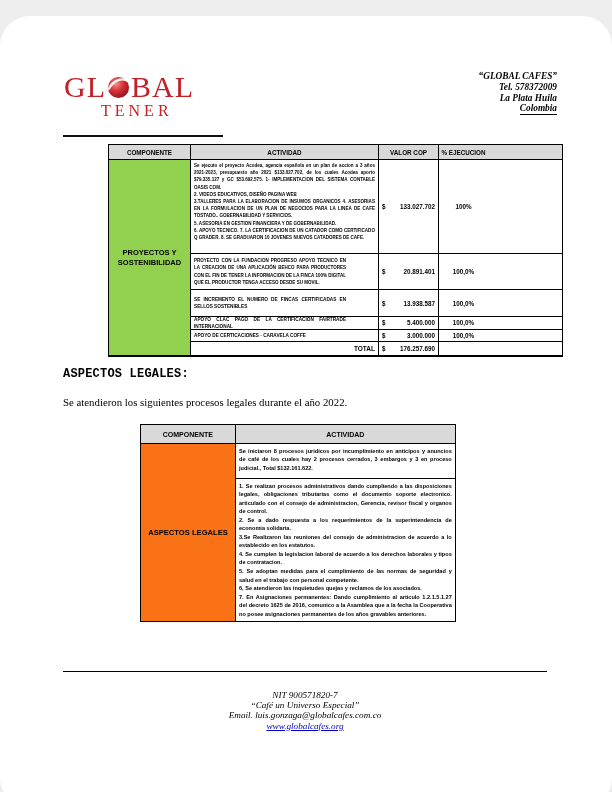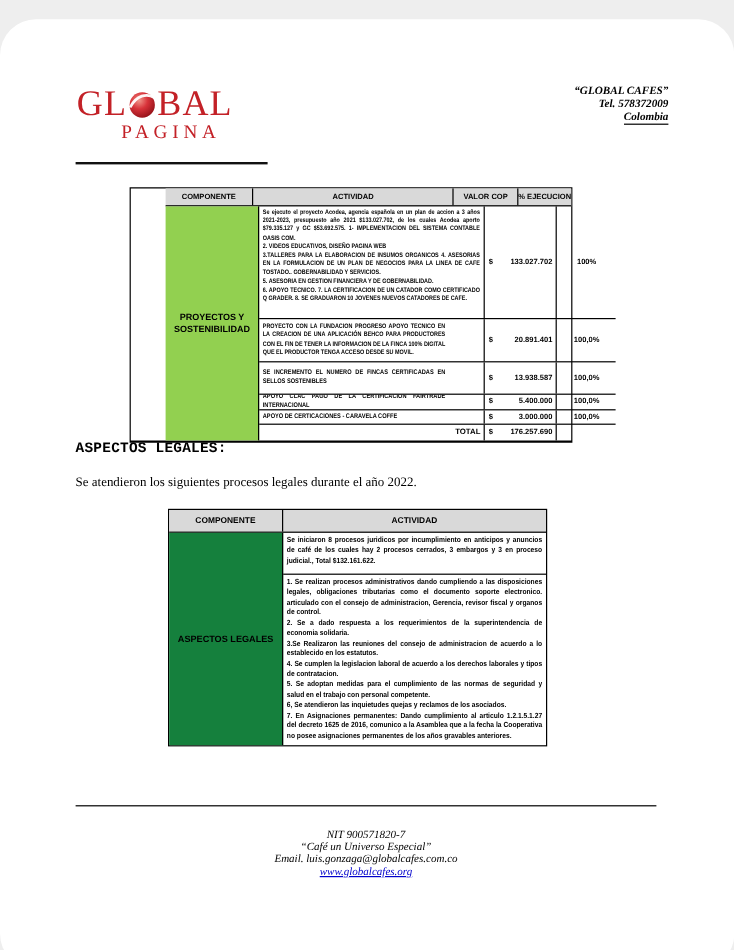--- a/index.html
+++ b/index.html
@@ -28,21 +28,21 @@
 
   
   .doc-table { position:absolute; border:1px solid #000; font-weight:bold; background:#fff; }
   .hdr-row { display:flex; background:#d9d9d9; border-bottom:1px solid #000; }
   .hdr-cell { display:flex; align-items:center; justify-content:center; border-right:1px solid #000; white-space:nowrap; }
   .hdr-cell:last-child { border-right:none; }
   .preline { white-space:pre-line; }
   .cond { transform:scaleX(0.84); transform-origin:0 0; width:119%; text-align:justify; }
 
   
-  .table1 { left:108px; top:140px; width:369px; border-bottom:2.5px solid #000;padding-left:29px; }
+  .table1 { left:108px; top:128px; width:455px; border-bottom:2.5px solid #000; }
   .table1 .hdr-row { height:15px; font-size:6.3px; }
   .t1-c1 { width:82px; } .t1-c2 { width:188px; } .t1-c3 { width:60px; } .t1-c4 { width:49px; }
   .t1-body { display:flex; }
   .t1-comp {
     width:82px; background:#92d050; border-right:1px solid #000;
     display:flex; align-items:center; justify-content:center; text-align:center;
     font-size:7.5px; line-height:9.5px; padding:0 7px;
   }
   .t1-rows { flex:1; display:flex; flex-direction:column; }
   .t1-row { display:flex; border-bottom:1px solid #000; }
@@ -60,21 +60,21 @@
   
   .legal-title { position:absolute; left:63px; top:351px; font-family:Liberation Mono, monospace; font-weight:bold; font-size:12px; letter-spacing:0.2px; }
   .legal-intro { position:absolute; left:63px; top:380px; font-family:"Liberation Serif", serif; font-size:10.8px; }
 
   
   .table2 { left:140px; top:408px; width:316px; }
   .table2 .hdr-row { height:19px; font-size:7px; }
   .t2-c1 { width:95px; } .t2-c2 { width:220px; }
   .t2-body { display:flex; }
   .t2-comp {
-    width:95px; background:#15803d; border-right:1px solid #000;
+    width:95px; background:#f97316; border-right:1px solid #000;
     display:flex; align-items:center; justify-content:center; text-align:center;
     font-size:7.6px; padding:4px 4px;
   }
   .t2-rows { flex:1; display:flex; flex-direction:column; }
   .t2-row1 { border-bottom:1px solid #000; min-height:35px; padding:2.5px 3px; }
   .t2-row2 { min-height:127px; padding:2.5px 3px; }
   .t2-txt { font-size:6.2px; line-height:8.55px; }
   .cond2 { transform:scaleX(0.9); transform-origin:0 0; width:111%; text-align:justify; }
 
   
@@ -100,27 +100,28 @@
             <stop offset="0%" stop-color="#f0958a"></stop>
             <stop offset="45%" stop-color="#d8333a"></stop>
             <stop offset="100%" stop-color="#8f0f16"></stop>
           </radialGradient>
         </defs>
         <circle cx="12" cy="12" r="11" fill="url(#gb)"></circle>
         <path d="M1.5 14 C 7 3.5, 16 1.5, 22.5 5.5" stroke="#ffffff" stroke-width="2.4" fill="none" opacity="0.95"></path>
       </svg>
       <span>BAL</span>
     </div>
-    <div class="logo-bottom">PAGINA</div>
+    <div class="logo-bottom">TENER</div>
   </div>
   <div class="logo-rule"></div>
 
   <div class="header-info">
     <div>“GLOBAL CAFES”</div>
     <div>Tel.  578372009</div>
+    <div>La Plata Huila</div>
     <div><span class="colombia-underline">Colombia</span></div>
   </div>
 
   <div class="doc-table table1">
     <div class="hdr-row">
       <div class="hdr-cell t1-c1">COMPONENTE</div>
       <div class="hdr-cell t1-c2">ACTIVIDAD</div>
       <div class="hdr-cell t1-c3">VALOR COP</div>
       <div class="hdr-cell t1-c4">% EJECUCION</div>
     </div>

